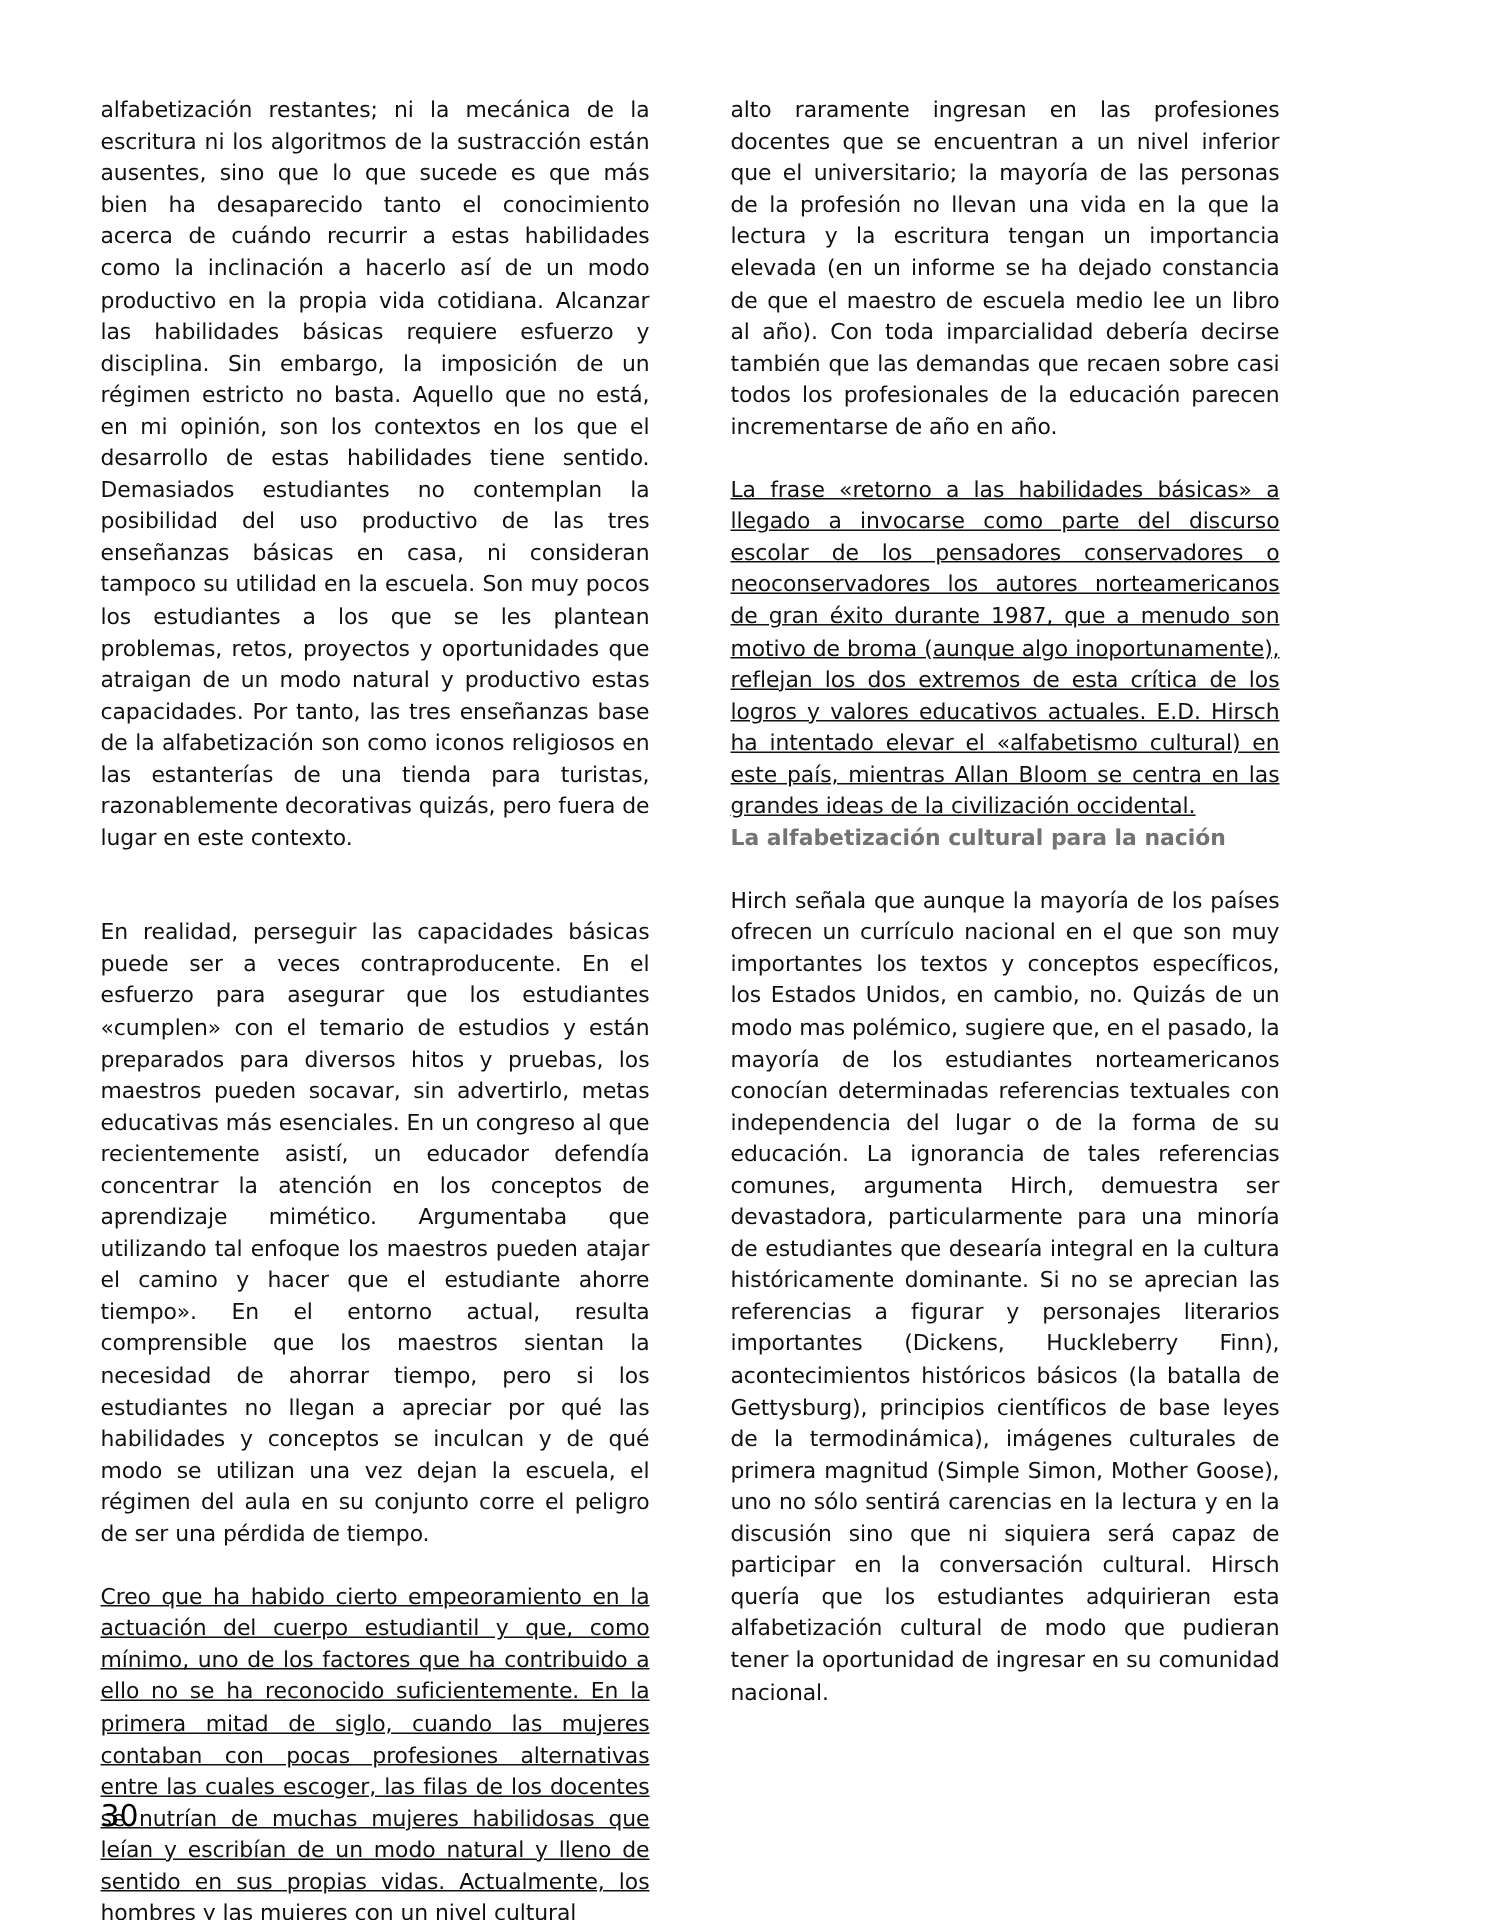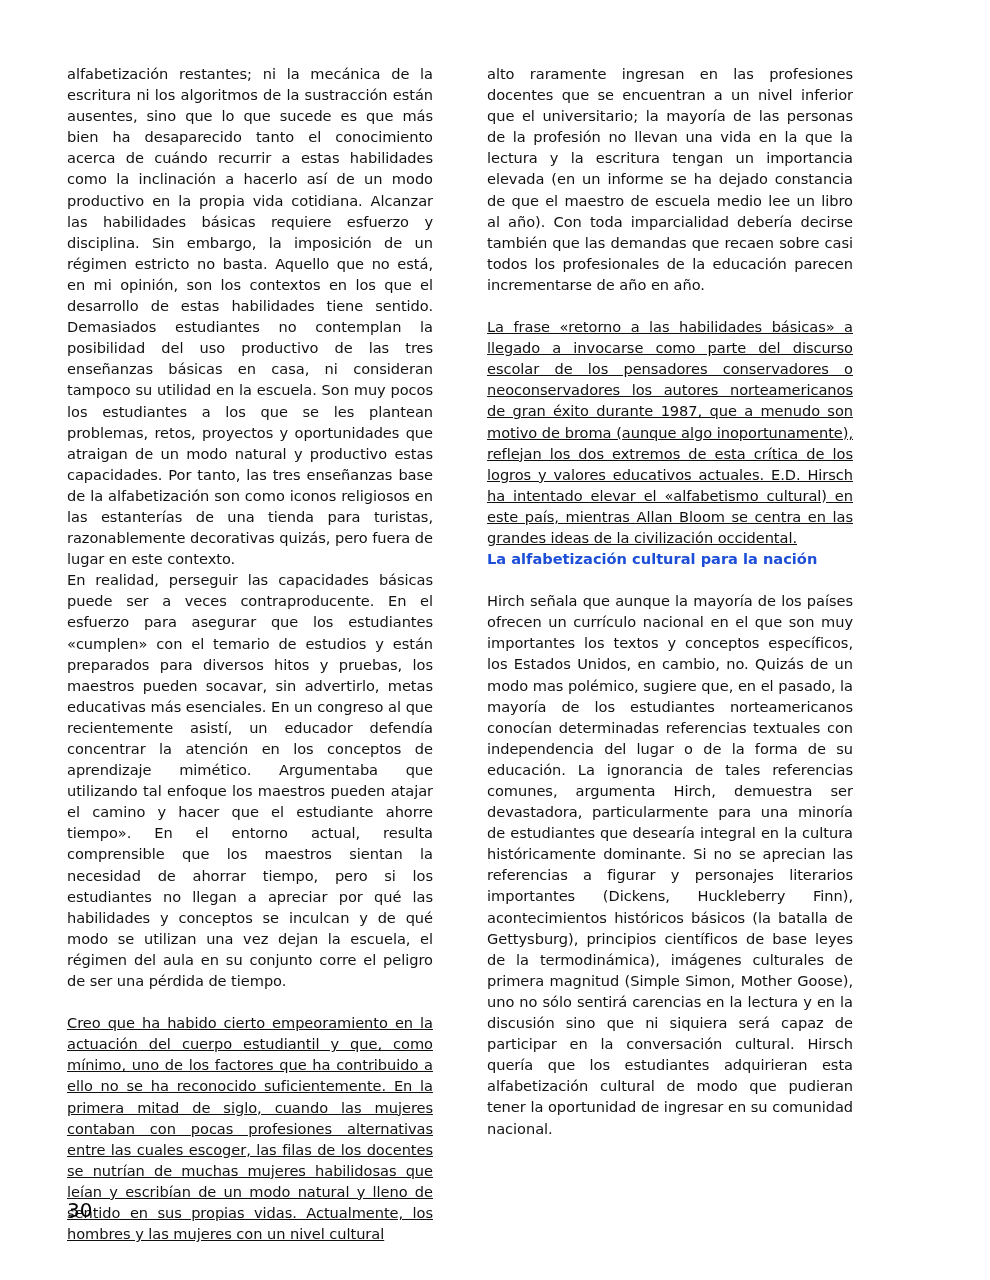--- a/index.html
+++ b/index.html
@@ -48,32 +48,32 @@
     line-height: 21.1px;
     text-align: justify;
     text-justify: inter-word;
     letter-spacing: -0.05px;
     word-spacing: 0px;
     color: #111111;
     -webkit-font-smoothing: antialiased;
   }
 
   
-  .gap-double { }
+  .gap-double { margin-top: 42px; }
   .gap-single { margin-top: 21px; text-decoration: underline; }
   .gap-heading-above { margin-top: 22px; }
   .gap-heading-below { margin-top: 21px; }
 
   .heading {
     margin: 0;
     font-size: 14.6px;
     line-height: 21.1px;
     font-weight: bold;
     text-align: left;
-    color: #1d4ed8;
+    color: #737373;
   }
 
   .page-number {
     position: absolute;
     left: 67px;
     top: 1198px;
     font-size: 20px;
     line-height: 24px;
     color: #000000;
     font-family: "DejaVu Sans", sans-serif;

